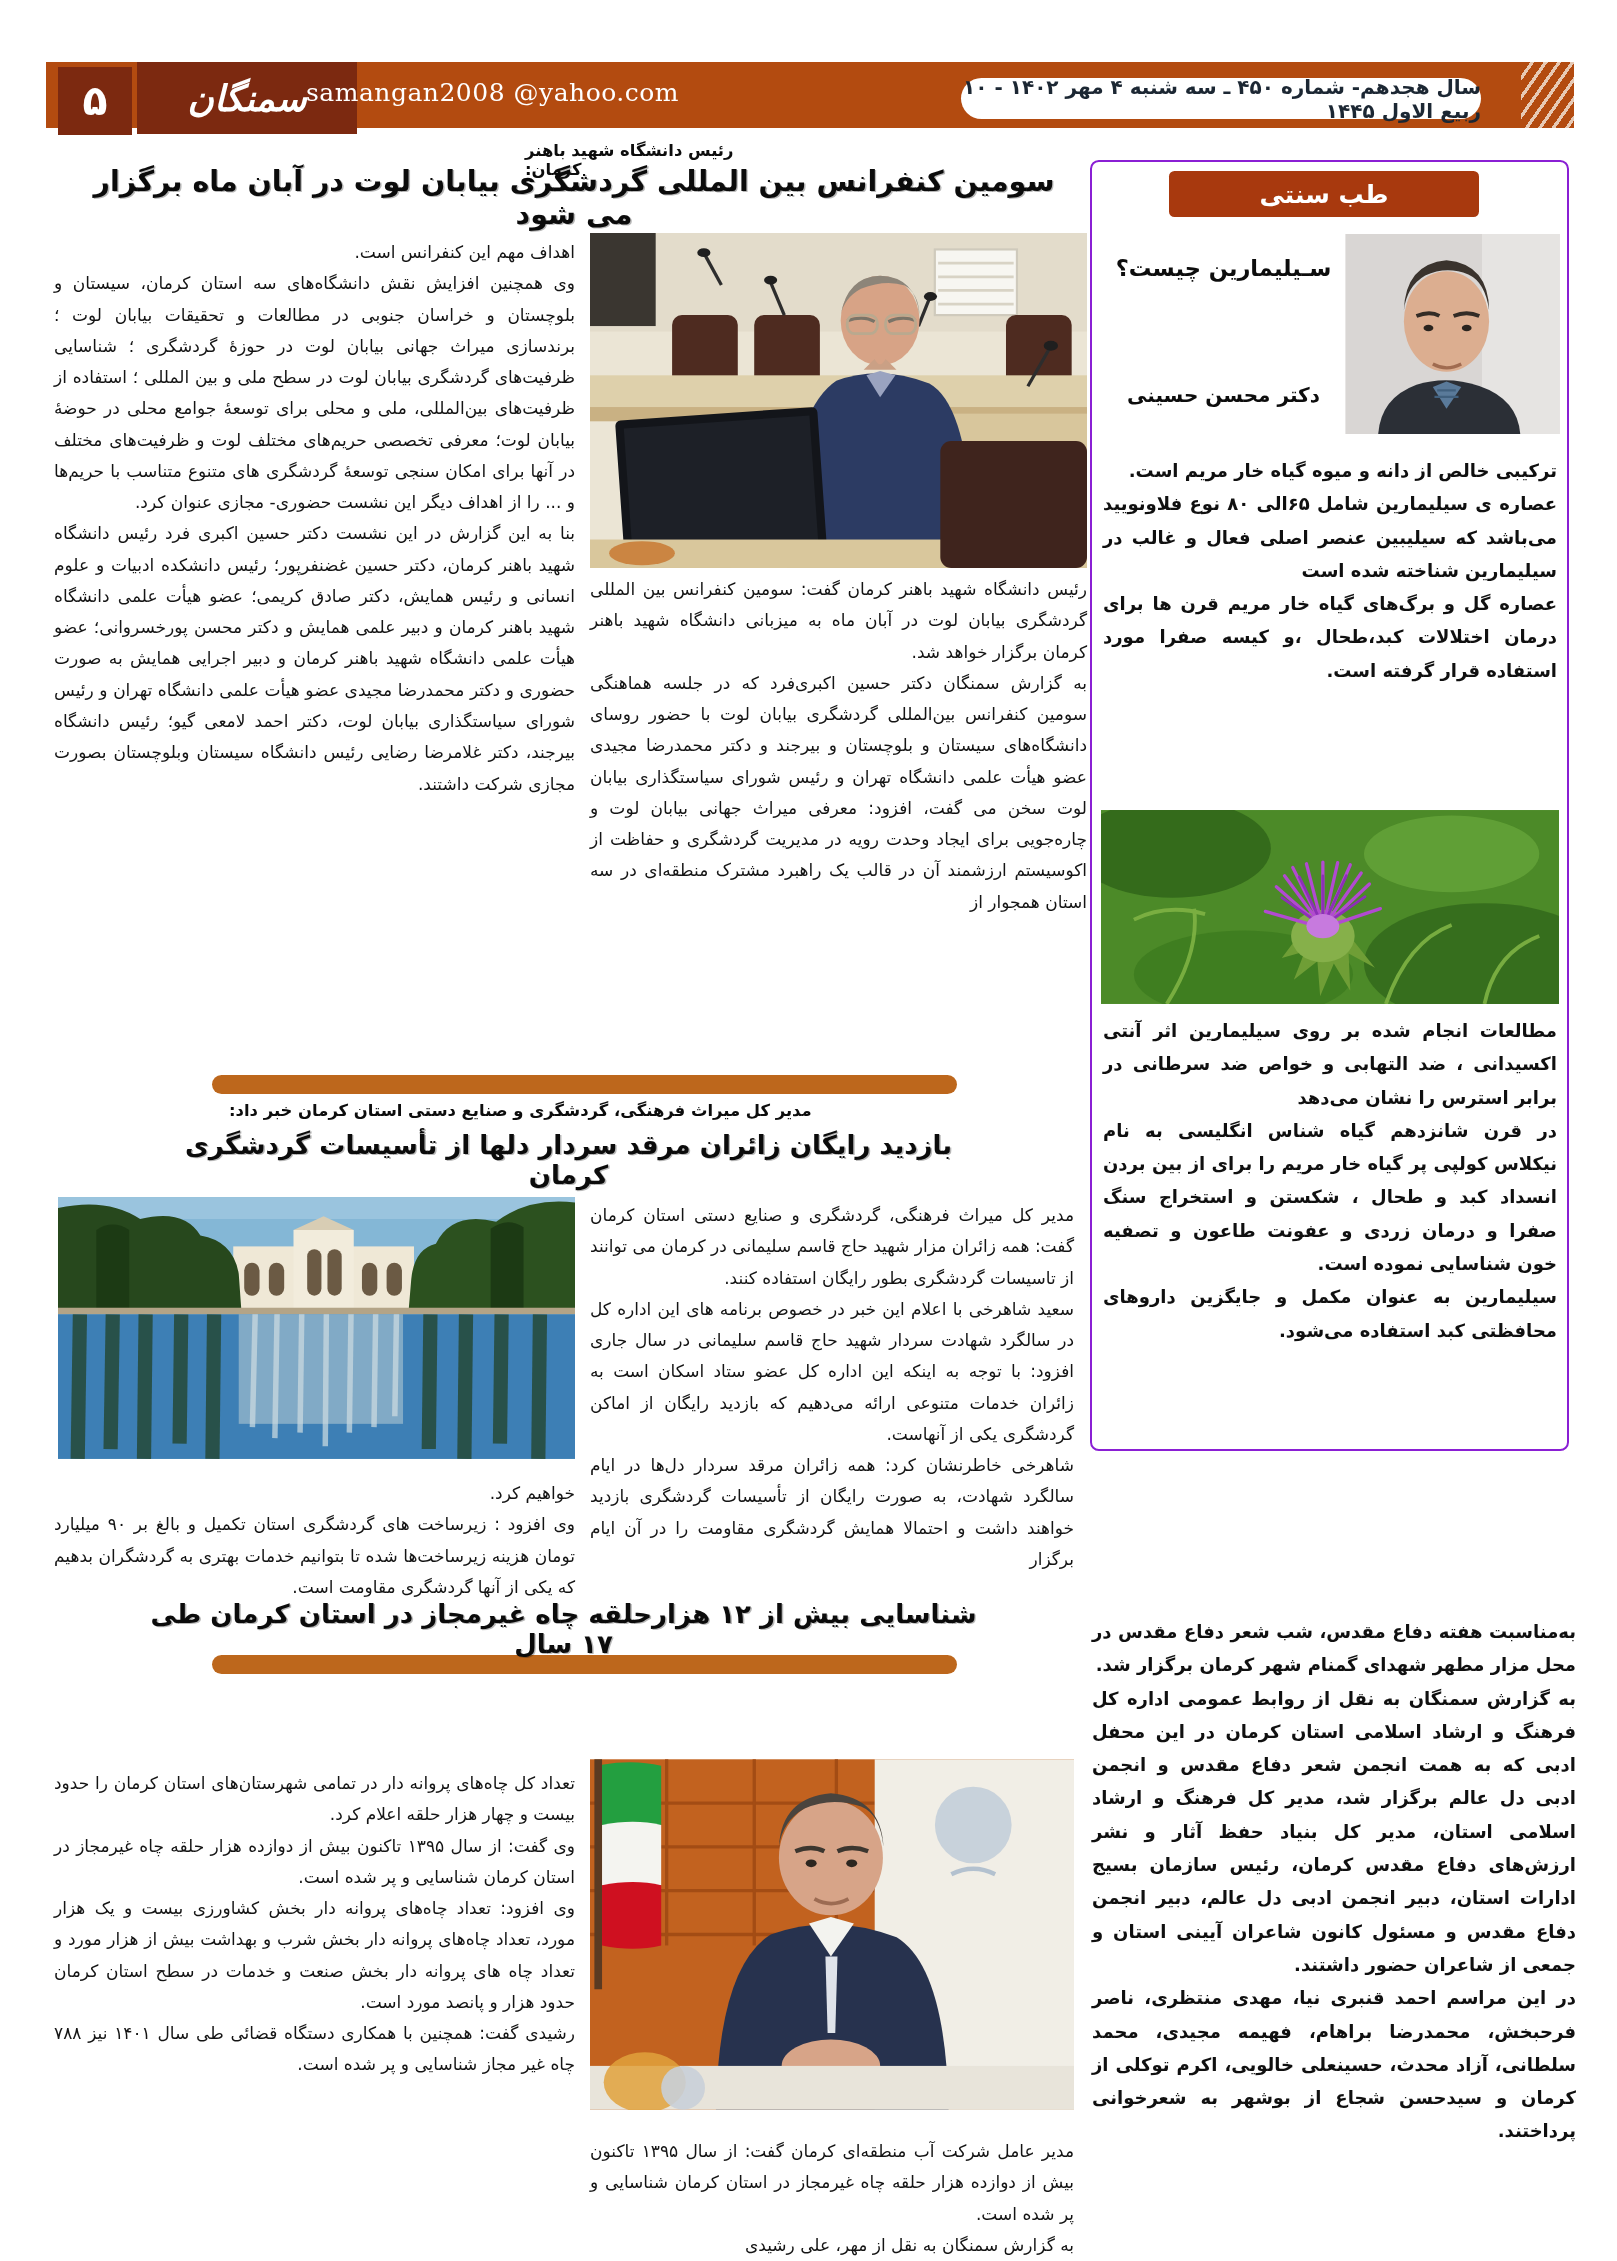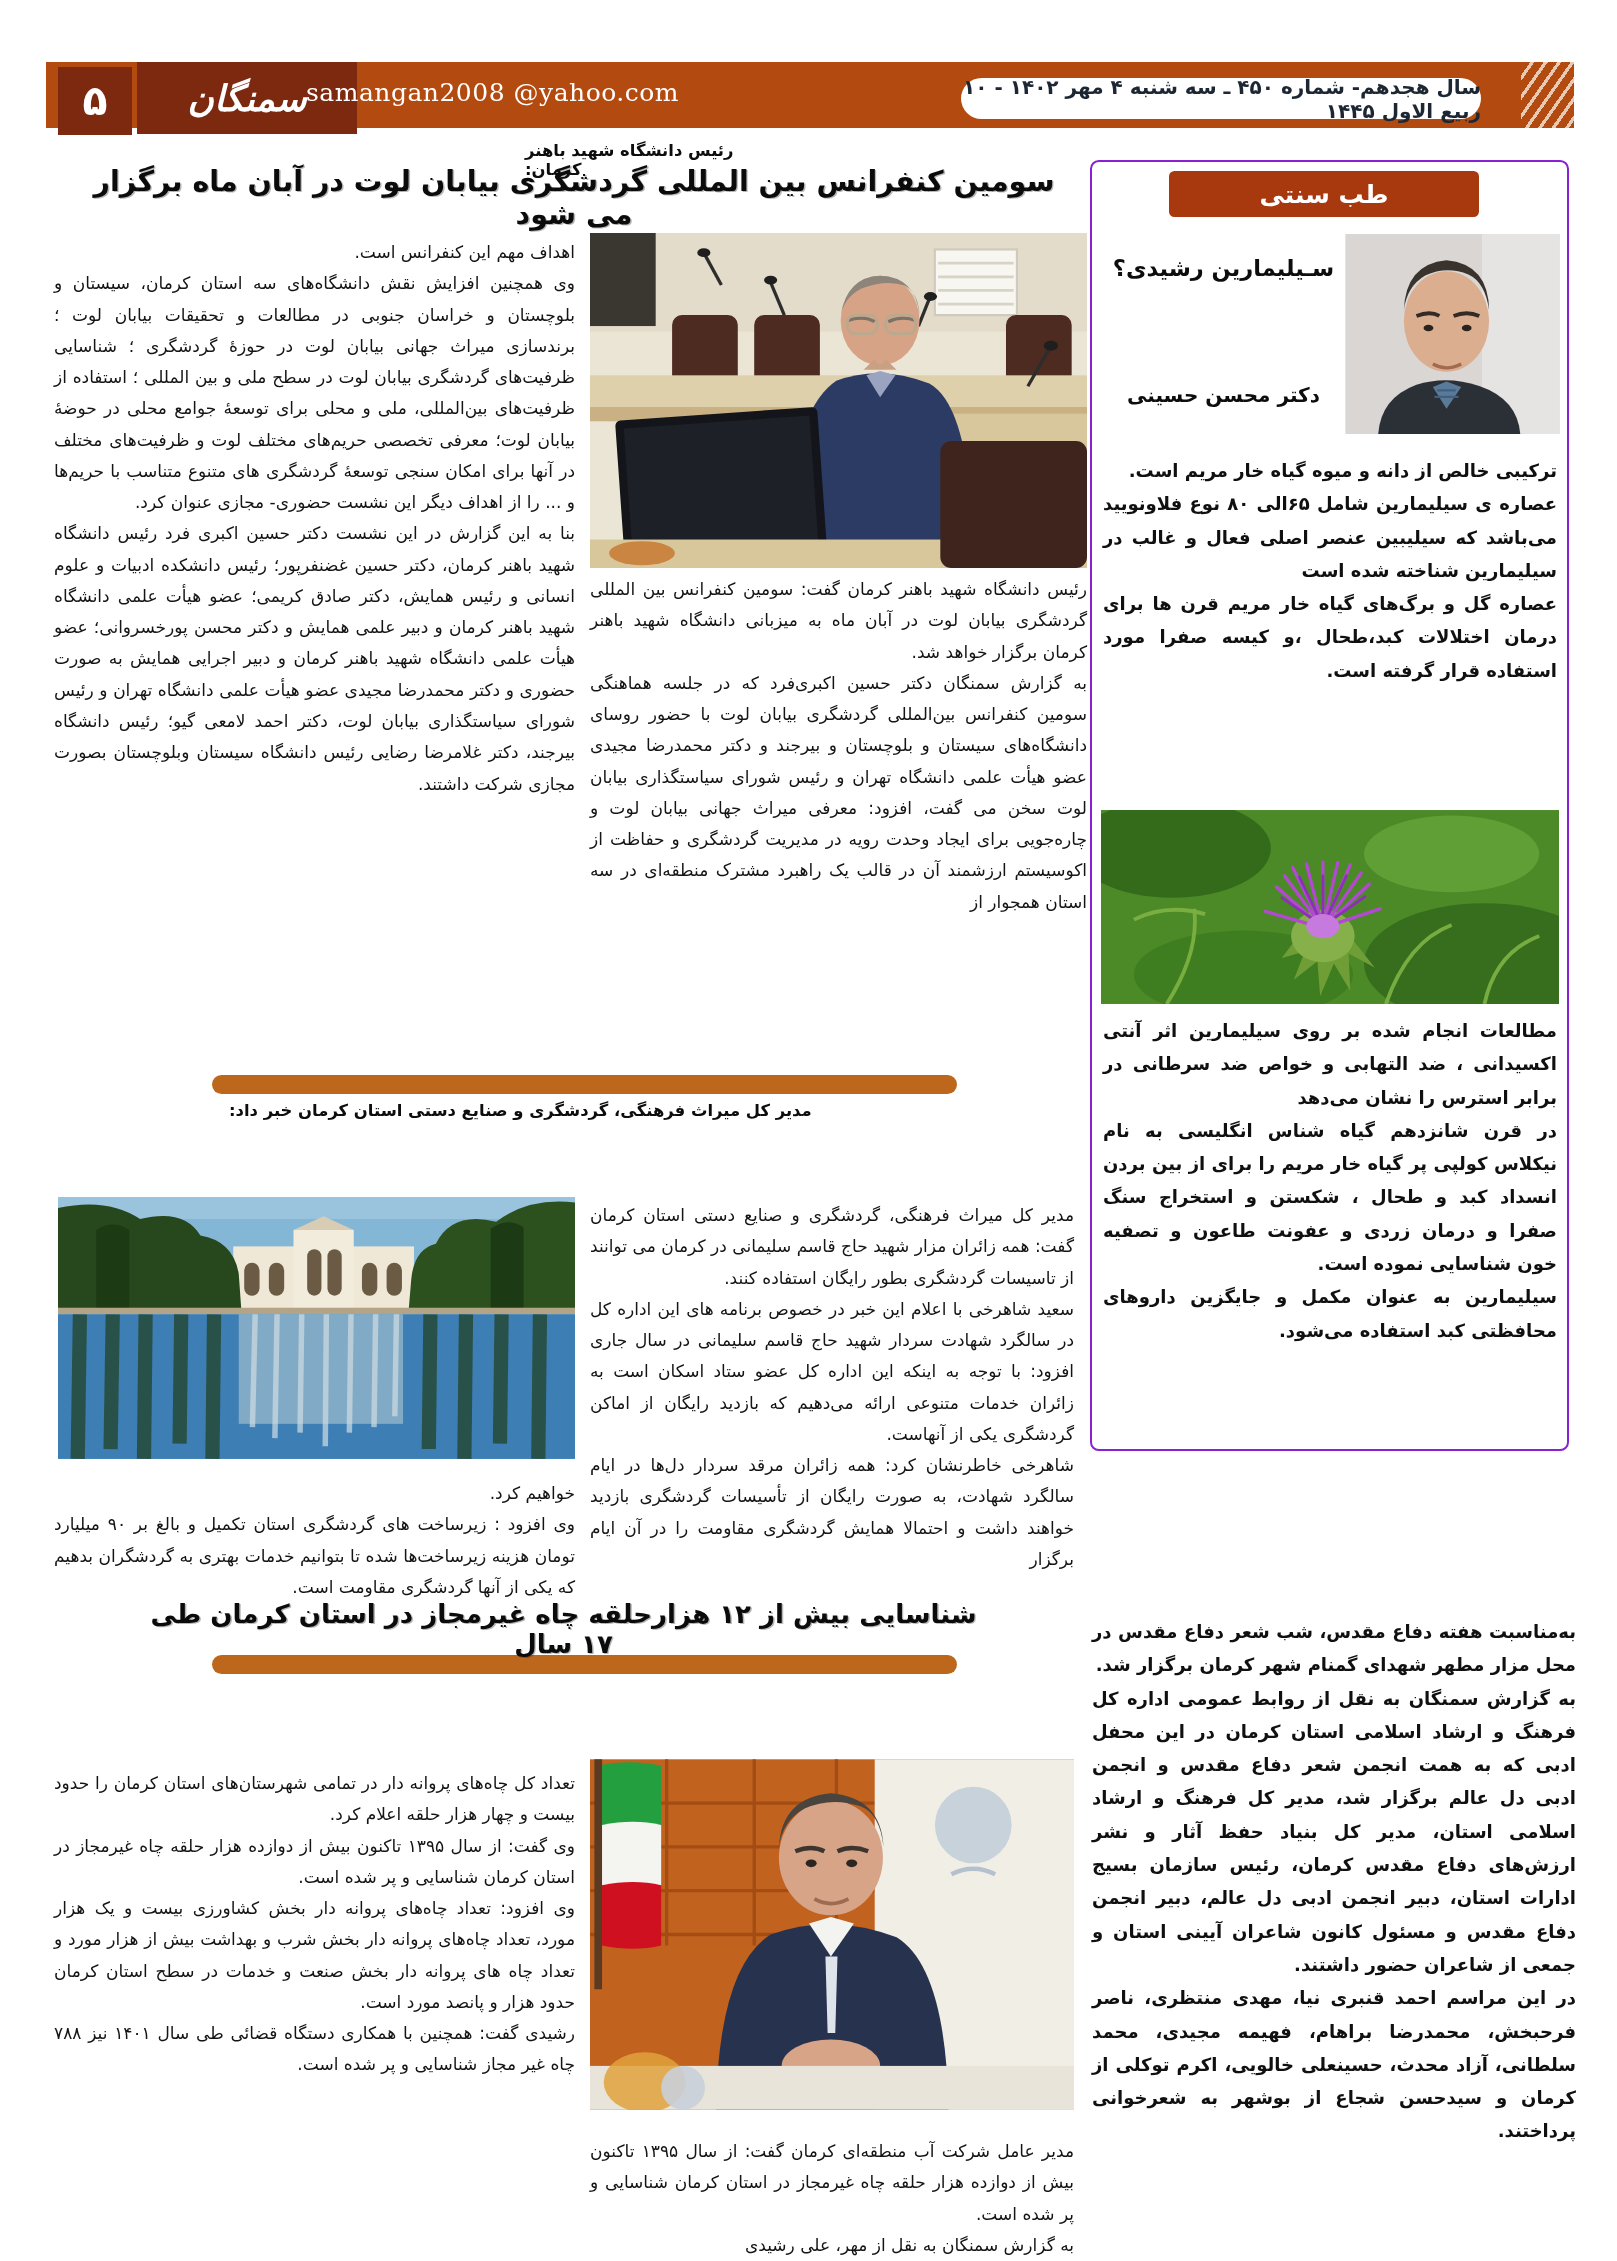--- a/index.html
+++ b/index.html
@@ -112,20 +112,21 @@
 
   <div class="abs prose" style="left:55px;top:237px;width:521px;height:832px;">اهداف مهم این کنفرانس است.
 وی همچنین افزایش نقش دانشگاه‌های سه استان کرمان، سیستان و بلوچستان و خراسان جنوبی در مطالعات و تحقیقات بیابان لوت ؛ برندسازی میراث جهانی بیابان لوت در حوزهٔ گردشگری ؛ شناسایی ظرفیت‌های گردشگری بیابان لوت در سطح ملی و بین المللی ؛ استفاده از ظرفیت‌های بین‌المللی، ملی و محلی برای توسعهٔ جوامع محلی در حوضهٔ بیابان لوت؛ معرفی تخصصی حریم‌های مختلف لوت و ظرفیت‌های مختلف در آنها برای امکان سنجی توسعهٔ گردشگری های متنوع متناسب با حریم‌ها و ... را از اهداف دیگر این نشست حضوری- مجازی عنوان کرد.
 بنا به این گزارش در این نشست دکتر حسین اکبری فرد رئیس دانشگاه شهید باهنر کرمان، دکتر حسین غضنفرپور؛ رئیس دانشکده ادبیات و علوم انسانی و رئیس همایش، دکتر صادق کریمی؛ عضو هیأت علمی دانشگاه شهید باهنر کرمان و دبیر علمی همایش و دکتر محسن پورخسروانی؛ عضو هیأت علمی دانشگاه شهید باهنر کرمان و دبیر اجرایی همایش به صورت حضوری و دکتر محمدرضا مجیدی عضو هیأت علمی دانشگاه تهران و رئیس شورای سیاستگذاری بیابان لوت، دکتر احمد لامعی گیو؛ رئیس دانشگاه بیرجند، دکتر غلامرضا رضایی رئیس دانشگاه سیستان وبلوچستان بصورت مجازی شرکت داشتند.</div>
   <div class="abs prose" style="left:591px;top:574px;width:497px;height:496px;">رئیس دانشگاه شهید باهنر کرمان گفت: سومین کنفرانس بین المللی گردشگری بیابان لوت در آبان ماه به میزبانی دانشگاه شهید باهنر کرمان برگزار خواهد شد.
 به گزارش سمنگان دکتر حسین اکبری‌فرد که در جلسه هماهنگی سومین کنفرانس بین‌المللی گردشگری بیابان لوت با حضور روسای دانشگاه‌های سیستان و بلوچستان و بیرجند و دکتر محمدرضا مجیدی عضو هیأت علمی دانشگاه تهران و رئیس شورای سیاستگذاری بیابان لوت سخن می گفت، افزود: معرفی میراث جهانی بیابان لوت و چاره‌جویی برای ایجاد وحدت رویه در مدیریت گردشگری و حفاظت از اکوسیستم ارزشمند آن در قالب یک راهبرد مشترک منطقه‌ای در سه استان همجوار از</div>
 
   <div class="abs divider" style="left:213px;top:1075px;width:745px;height:18.6px;"></div>
 
   <div class="abs kicker" style="left:230px;top:1101px;width:624px;">مدیر کل میراث فرهنگی، گردشگری و صنایع دستی استان کرمان خبر داد:</div>
+  <div class="abs headline h2a" style="left:142px;top:1130px;width:855px;">بازدید رایگان زائران مرقد سردار دلها از تأسیسات گردشگری کرمان</div>
 
   <div class="abs photo" style="left:59px;top:1197px;width:517px;height:262px;">
     <svg width="517" height="262" viewBox="0 0 944 478" xmlns="http://www.w3.org/2000/svg">
       <rect width="944" height="478" fill="#84b7d6"></rect>
       <rect y="0" width="944" height="40" fill="#9ac4de"></rect>
 
       <rect x="320" y="90" width="330" height="120" fill="#efe8d6"></rect>
       <rect x="430" y="60" width="110" height="150" fill="#f2ecdc"></rect>
       <path d="M430 60 L485 35 L540 60 Z" fill="#d8cdb4"></path>
       <g fill="#6b5a44">
@@ -222,21 +223,21 @@
 وی گفت: از سال ۱۳۹۵ تاکنون بیش از دوازده هزار حلقه چاه غیرمجاز در استان کرمان شناسایی و پر شده است.
 وی افزود: تعداد چاه‌های پروانه دار بخش کشاورزی بیست و یک هزار مورد، تعداد چاه‌های پروانه دار بخش شرب و بهداشت بیش از هزار مورد و تعداد چاه های پروانه دار بخش صنعت و خدمات در سطح استان کرمان حدود هزار و پانصد مورد است.
 رشیدی گفت: همچنین با همکاری دستگاه قضائی طی سال ۱۴۰۱ نیز ۷۸۸ چاه غیر مجاز شناسایی و پر شده است.</div>
   <div class="abs prose" style="left:591px;top:2124px;width:484px;height:131px;margin-top:12px;">مدیر عامل شرکت آب منطقه‌ای کرمان گفت: از سال ۱۳۹۵ تاکنون بیش از دوازده هزار حلقه چاه غیرمجاز در استان کرمان شناسایی و پر شده است.
 به گزارش سمنگان به نقل از مهر، علی رشیدی</div>
 
   <div class="abs sidebox" style="left:1091px;top:160px;width:475px;height:1287px;"></div>
   <div class="abs tibb" style="left:1170px;top:171px;width:310px;height:46px;">
       <span>طب  سنتی</span>
     </div>
-  <div class="abs sidetitle" style="left:1112px;top:255px;width:225px;">سـیلیمارین رشیدی؟</div>
+  <div class="abs sidetitle" style="left:1112px;top:255px;width:225px;">سـیلیمارین چیست؟</div>
 
   <div class="abs photo" style="left:1346px;top:234px;width:215px;height:200px;">
     <svg width="215" height="200" viewBox="0 0 392 366" xmlns="http://www.w3.org/2000/svg">
       <rect width="392" height="366" fill="#d9d6d4"></rect>
       <rect x="250" y="0" width="142" height="366" fill="#e6e4e2"></rect>
       <ellipse cx="185" cy="160" rx="78" ry="92" fill="#dcae90"></ellipse>
       <path d="M107 140 Q110 55 185 48 Q262 55 263 140 Q256 88 225 74 Q185 58 146 76 Q112 96 107 140 Z" fill="#3a332d"></path>
       <path d="M130 150 Q155 140 172 150 M198 150 Q222 140 245 150" stroke="#332c26" stroke-width="7" fill="none"></path>
       <ellipse cx="152" cy="172" rx="9" ry="6" fill="#2a241f"></ellipse>
       <ellipse cx="222" cy="172" rx="9" ry="6" fill="#2a241f"></ellipse>

